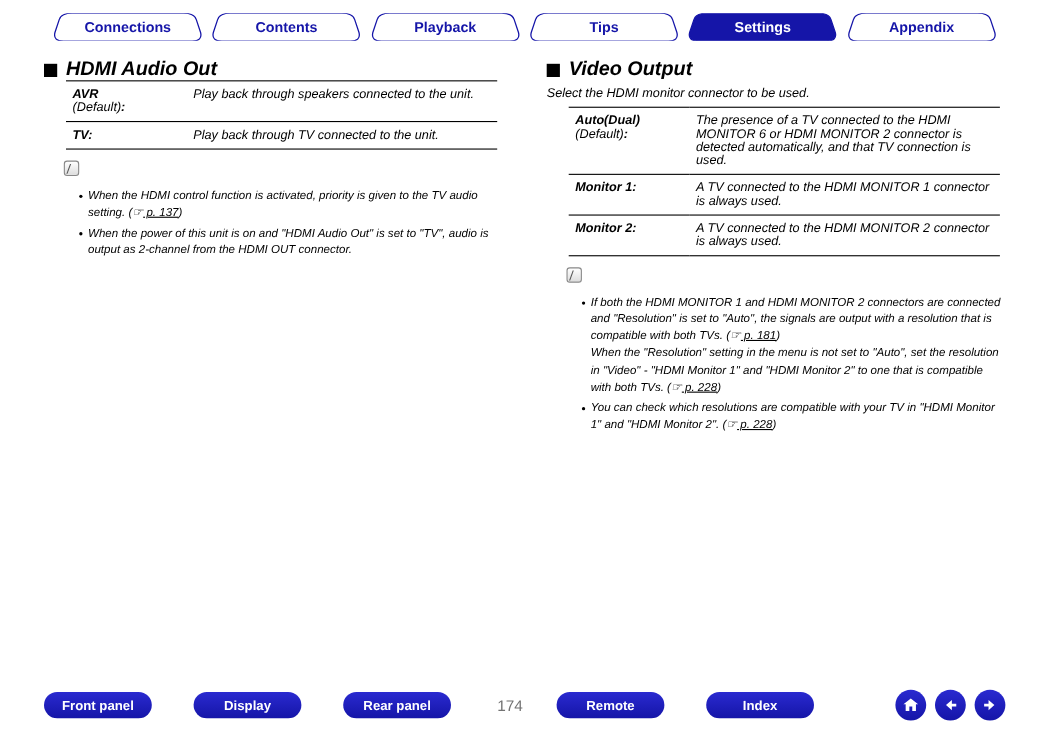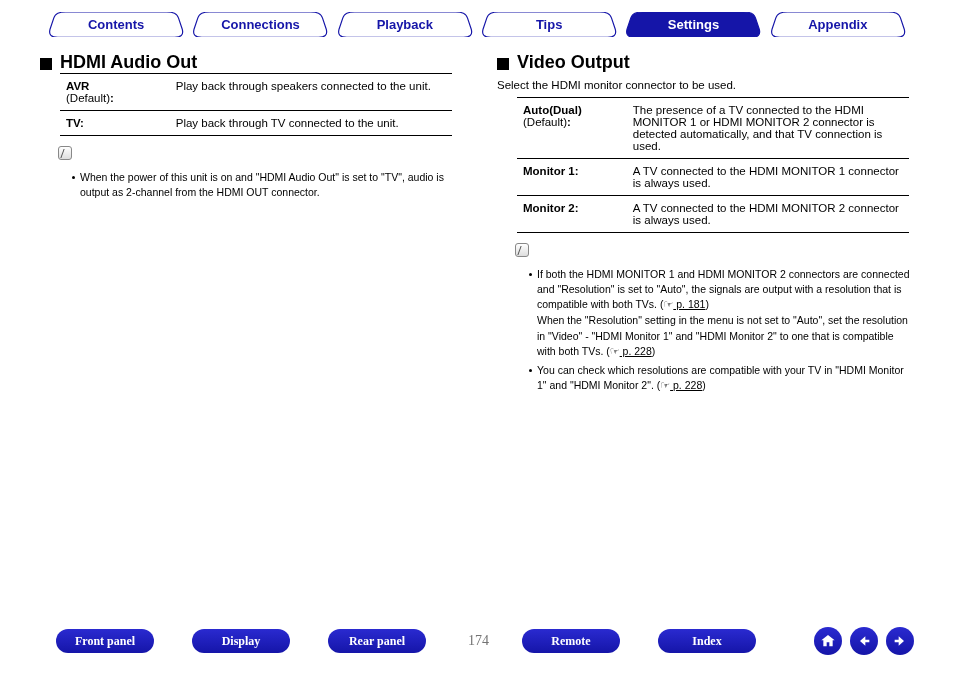--- a/index.html
+++ b/index.html
@@ -37,20 +37,21 @@
   }
   .tab .tab-text { position: relative; }
   .tab.active { color: #fff; }
   .columns {
     display: flex;
     margin-top: 14px;
   }
   .col {
     flex: 1;
     padding-right: 20px;
+    font-style: italic;
   }
   .col + .col { padding-left: 20px; padding-right: 0; }
   .sec-head {
     display: flex;
     align-items: center;
     gap: 8px;
   }
   .sq {
     width: 12px; height: 12px; background: #000;
     position: relative; top: 1px;
@@ -104,24 +105,23 @@
   .handref {
     font-family: serif;
     font-size: 11px;
     position: relative; top: 0px;
   }
   .pg-link {
     text-decoration: underline; cursor: pointer;
   }
   .footer {
     position: absolute;
-    left: 56px; right: 40px; bottom: 18px;
+    left: 40px; right: 40px; bottom: 18px;
     display: flex;
     align-items: center;
-    font-family: Liberation Serif, serif;
   }
   .pill {
     background: linear-gradient(#2a2ad0,#1515a8);
     color: #fff;
     font-size: 12px;
     font-weight: bold;
     height: 24px;
     line-height: 24px;
     width: 98px;
     text-align: center;
@@ -151,27 +151,27 @@
 </style>
 </head>
 <body>
 
 <div class="page">
   <div class="top-tabs">
     <div class="tab">
       <svg class="tab-shape" viewBox="0 0 140 26" preserveAspectRatio="none">
           <path d="M10 26 Q0 26 2 18 L6 6 Q8 0 18 0 L122 0 Q132 0 134 6 L138 18 Q140 26 130 26 Z" fill="#fff" stroke="#1515a8" stroke-width="1.2"></path>
         </svg>
+      <span class="tab-text">Connections</span>
+    </div>
+    <div class="tab">
+      <svg class="tab-shape" viewBox="0 0 140 26" preserveAspectRatio="none">
+          <path d="M10 26 Q0 26 2 18 L6 6 Q8 0 18 0 L122 0 Q132 0 134 6 L138 18 Q140 26 130 26 Z" fill="#fff" stroke="#1515a8" stroke-width="1.2"></path>
+        </svg>
       <span class="tab-text">Contents</span>
-    </div>
-    <div class="tab">
-      <svg class="tab-shape" viewBox="0 0 140 26" preserveAspectRatio="none">
-          <path d="M10 26 Q0 26 2 18 L6 6 Q8 0 18 0 L122 0 Q132 0 134 6 L138 18 Q140 26 130 26 Z" fill="#fff" stroke="#1515a8" stroke-width="1.2"></path>
-        </svg>
-      <span class="tab-text">Connections</span>
     </div>
     <div class="tab">
       <svg class="tab-shape" viewBox="0 0 140 26" preserveAspectRatio="none">
           <path d="M10 26 Q0 26 2 18 L6 6 Q8 0 18 0 L122 0 Q132 0 134 6 L138 18 Q140 26 130 26 Z" fill="#fff" stroke="#1515a8" stroke-width="1.2"></path>
         </svg>
       <span class="tab-text">Playback</span>
     </div>
     <div class="tab">
       <svg class="tab-shape" viewBox="0 0 140 26" preserveAspectRatio="none">
           <path d="M10 26 Q0 26 2 18 L6 6 Q8 0 18 0 L122 0 Q132 0 134 6 L138 18 Q140 26 130 26 Z" fill="#fff" stroke="#1515a8" stroke-width="1.2"></path>
@@ -210,39 +210,42 @@
         </tr>
         <tr>
           <td class="k"><span class="bold">TV:</span></td>
           <td>Play back through TV connected to the unit.</td>
         </tr>
       </tbody>
         </table>
       <div class="note-icon"></div>
       <ul class="notes">
         <li>
+          <span>When the HDMI control function is activated, priority is given to the TV audio setting.  (</span><span class="handref">☞</span><span class="pg-link"> p. 137</span><span>)</span>
+        </li>
+        <li>
           <span>When the power of this unit is on and "HDMI Audio Out" is set to "TV", audio is output as 2-channel from the HDMI OUT connector.</span>
         </li>
       </ul>
     </div>
 
     <div class="col">
       <div class="sec-head">
         <div class="sq"></div>
         <h2>Video Output</h2>
       </div>
       <div class="sec-sub">Select the HDMI monitor connector to be used.</div>
       <table class="opts">
         <tbody>
             <tr>
           <td class="k">
             <span class="bold">Auto(Dual)</span><br>
             <span>(Default)</span><span class="bold">:</span>
           </td>
-          <td>The presence of a TV connected to the HDMI MONITOR 1 or HDMI MONITOR 2 connector is detected automatically, and that TV connection is used.</td>
+          <td>The presence of a TV connected to the HDMI MONITOR 6 or HDMI MONITOR 2 connector is detected automatically, and that TV connection is used.</td>
         </tr>
         <tr>
           <td class="k"><span class="bold">Monitor 1:</span></td>
           <td>A TV connected to the HDMI MONITOR 1 connector is always used.</td>
         </tr>
         <tr>
           <td class="k"><span class="bold">Monitor 2:</span></td>
           <td>A TV connected to the HDMI MONITOR 2 connector is always used.</td>
         </tr>
       </tbody>

